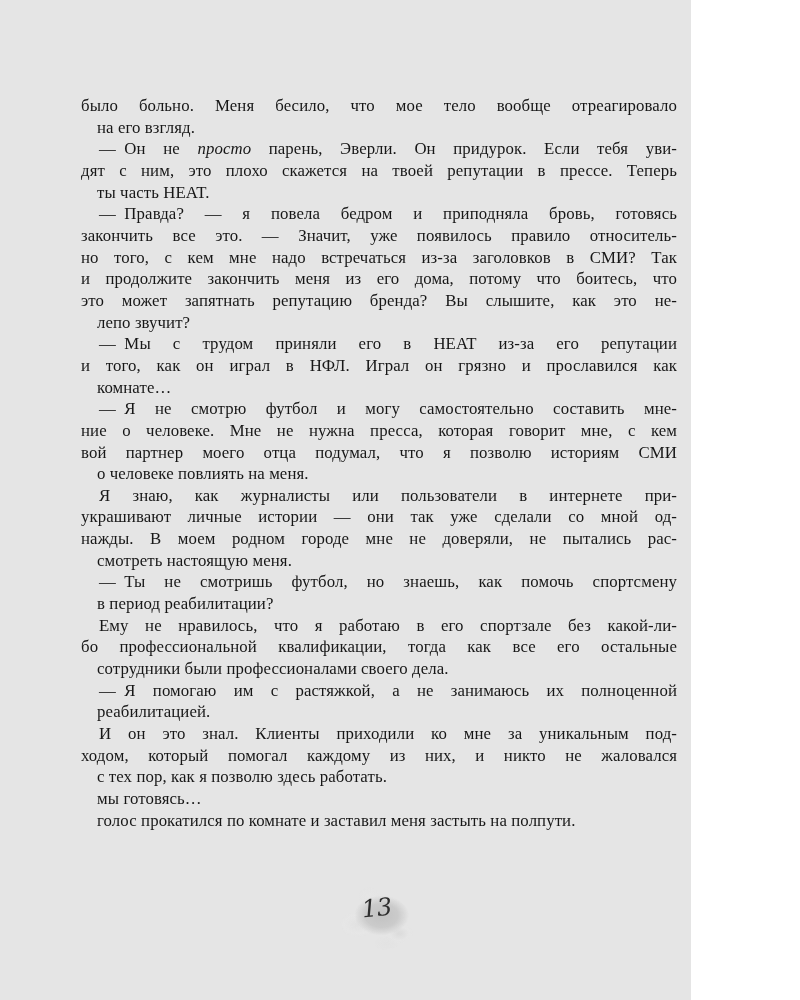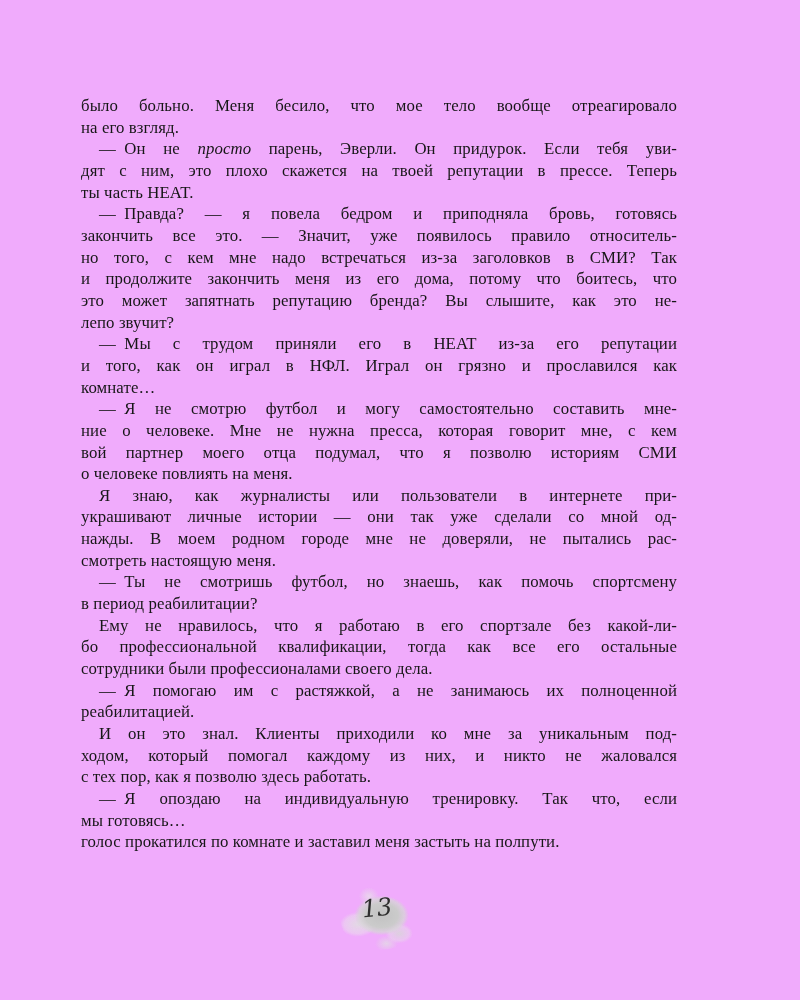--- a/index.html
+++ b/index.html
@@ -1,40 +1,40 @@
 <!DOCTYPE html>
 <html><head>
 <meta charset="utf-8">
 <style>
   html, body { margin: 0; padding: 0; background: #ffffff; }
   .page {
     position: relative;
-    width: 800px;
+    width: 691px;
     height: 1000px;
-    background: #f0abfc;
+    background: #e5e5e5;
     font-family: "Liberation Serif", serif;
     color: #171717;
     overflow: hidden;
   }
   .text-block {
     position: absolute;
     left: 81px;
     top: 95px;
     width: 596px;
     font-size: 16.8px;
     line-height: 21.65px;
     letter-spacing: 0.1px;
   }
   .line {
     text-align: justify;
     text-align-last: justify;
     text-justify: inter-word;
     white-space: normal;
   }
-  .line.last { text-align-last: left; }
+  .line.last { text-align-last: left; margin-left: 16px; }
   .line.indent { text-indent: 18px; }
   .it { font-style: italic; }
 
   
   .blot {
     position: absolute;
     left: 340px;
     top: 886px;
     width: 80px;
     height: 64px;
@@ -92,21 +92,20 @@
       <div class="line indent"><span>— Ты не смотришь футбол, но знаешь, как помочь спортсмену</span></div>
       <div class="line last"><span>в период реабилитации?</span></div>
       <div class="line indent"><span>Ему не нравилось, что я работаю в его спортзале без какой-ли-</span></div>
       <div class="line"><span>бо профессиональной квалификации, тогда как все его остальные</span></div>
       <div class="line last"><span>сотрудники были профессионалами своего дела.</span></div>
       <div class="line indent"><span>— Я помогаю им с растяжкой, а не занимаюсь их полноценной</span></div>
       <div class="line last"><span>реабилитацией.</span></div>
       <div class="line indent"><span>И он это знал. Клиенты приходили ко мне за уникальным под-</span></div>
       <div class="line"><span>ходом, который помогал каждому из них, и никто не жаловался</span></div>
       <div class="line last"><span>с тех пор, как я позволю здесь работать.</span></div>
-      <div class="line indent"><span>— Я опоздаю на индивидуальную тренировку. Так что, если</span></div>
       <div class="line last"><span>мы готовясь…</span></div>
       <div class="line last"><span>голос прокатился по комнате и заставил меня застыть на полпути.</span></div>
     </div>
   <div class="blot">
     <div class="splash"></div>
     <span class="num">13</span>
   </div>
 </div>
 
 </body></html>

